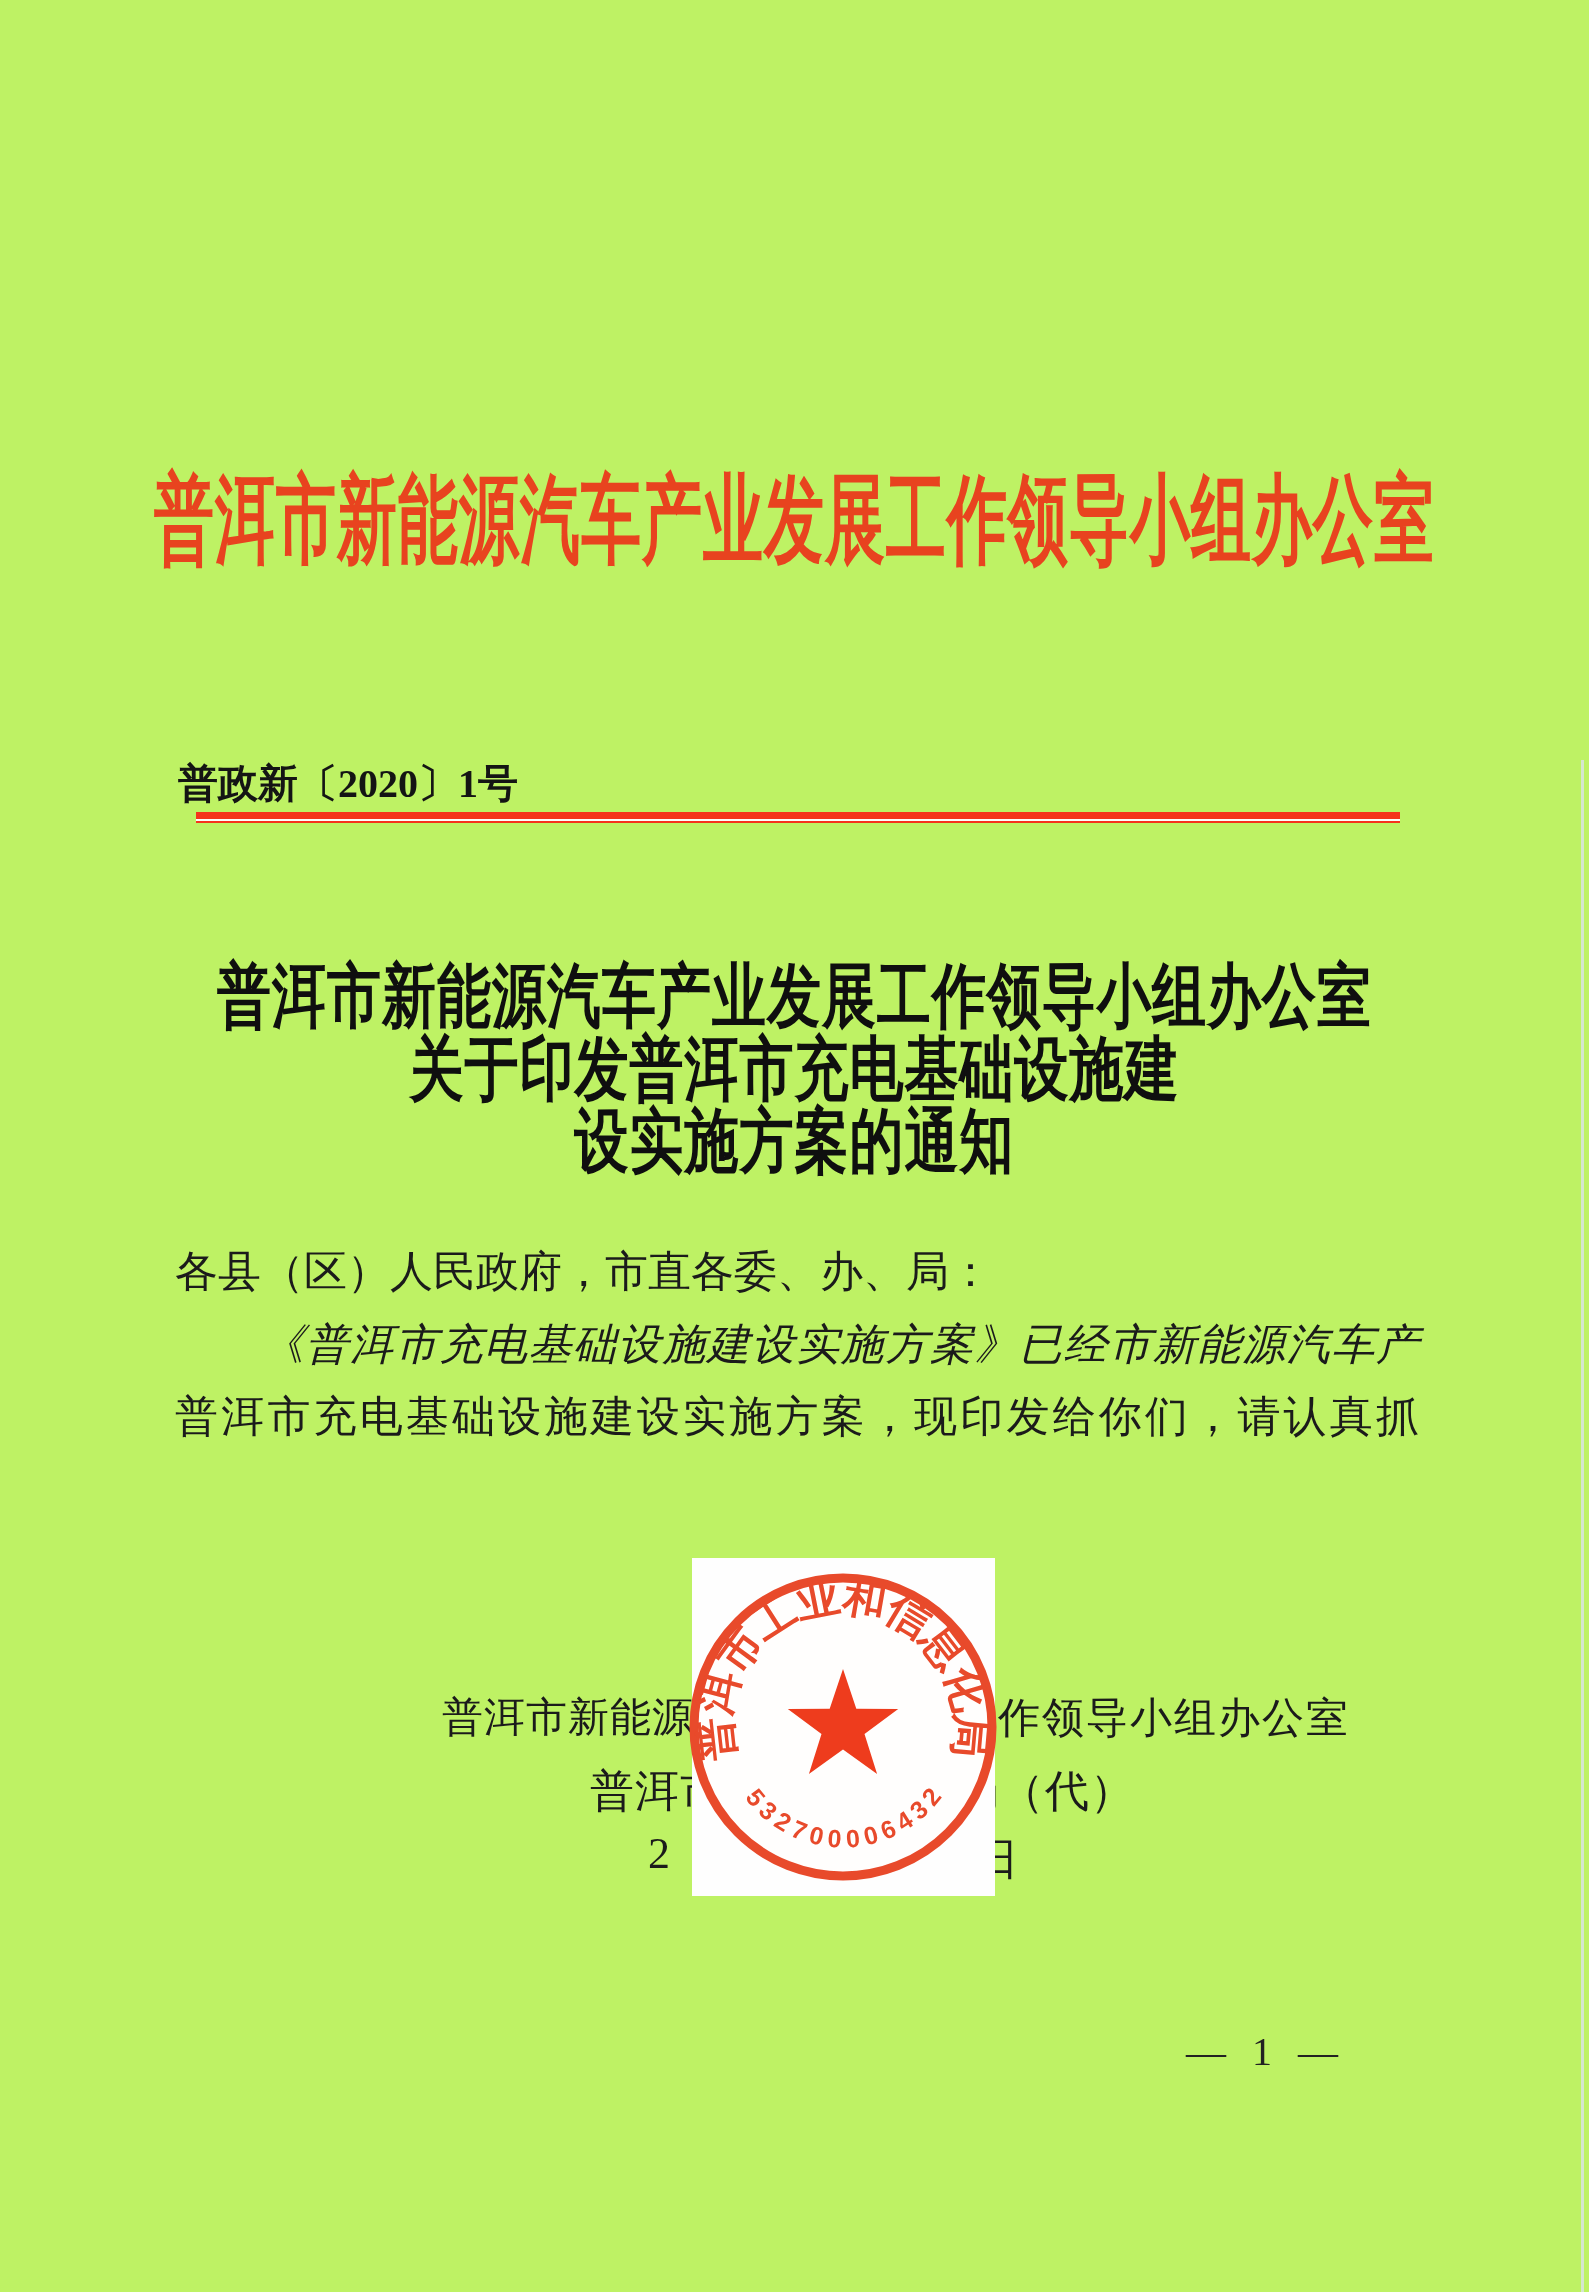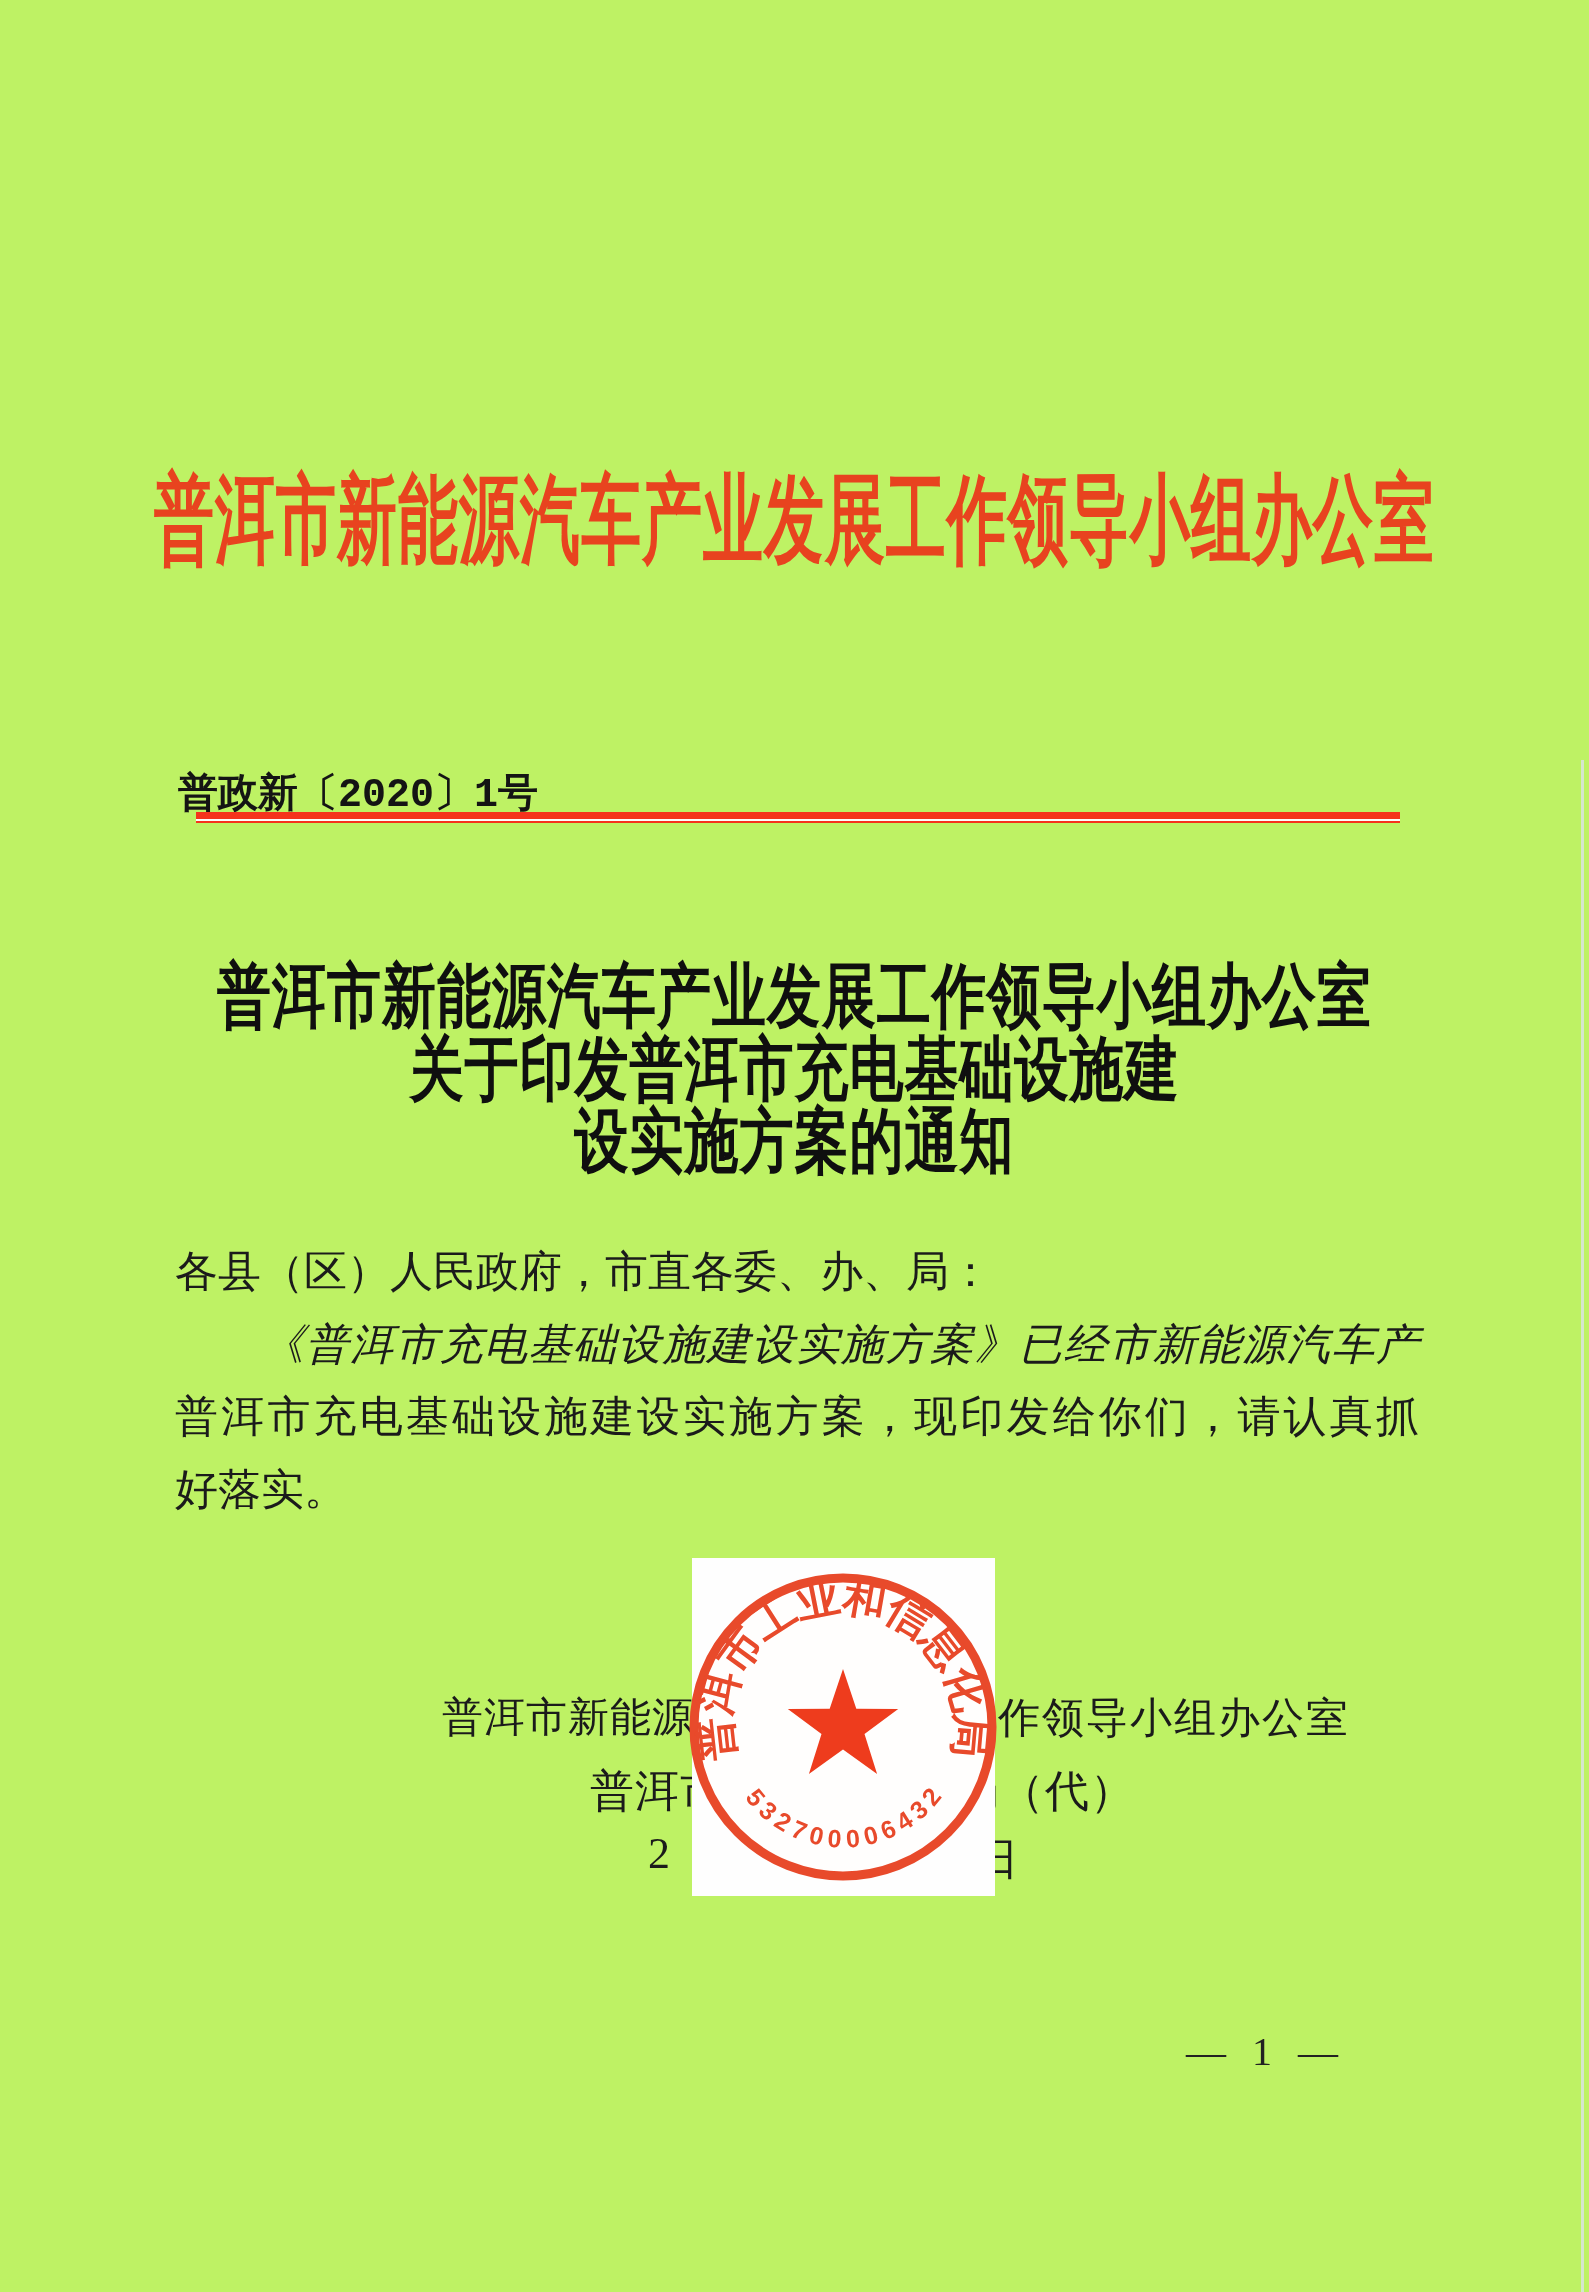--- a/index.html
+++ b/index.html
@@ -33,25 +33,24 @@
   }
 
   
   .meta-row {
     position: absolute;
     top: 756px; left: 178px;
     width: 1274px;
     display: flex;
     justify-content: space-between;
     align-items: baseline;
-    font-family: Liberation Mono, monospace;
+    font-family: Liberation Serif, serif;
     font-weight: 700;
     font-size: 40px;
     color: #141414;
-    margin-top: 9px;
   }
   .meta-row .issuer { letter-spacing: 4px; }
 
   
   .red-rule {
     position: absolute;
     top: 812px; left: 196px;
     width: 1204px;
   }
   .red-rule .thick { height: 7px; }
@@ -164,21 +163,20 @@
   <div class="doc-title">
     <div class="t-line">普洱市新能源汽车产业发展工作领导小组办公室</div>
     <div class="t-line">关于印发普洱市充电基础设施建</div>
     <div class="t-line">设实施方案的通知</div>
   </div>
 
   <div class="body-block">
     <div class="body-line">各县（区）人民政府，市直各委、办、局：</div>
     <div class="body-line just indent">《普洱市充电基础设施建设实施方案》已经市新能源汽车产</div>
     <div class="body-line just">普洱市充电基础设施建设实施方案，现印发给你们，请认真抓</div>
-    <div class="body-line">好落实。</div>
   </div>
 
   <span class="sig" id="sig1-left">普洱市新能源</span>
   <span class="sig" id="sig1-right">作领导小组办公室</span>
   <span class="sig" id="sig2-left">普洱市</span>
   <span class="sig" id="sig2-right">局（代）</span>
   <span class="sig" id="date-left">2</span>
   <span class="sig" id="date-right">日</span>
 
   <div class="seal-patch"></div>

